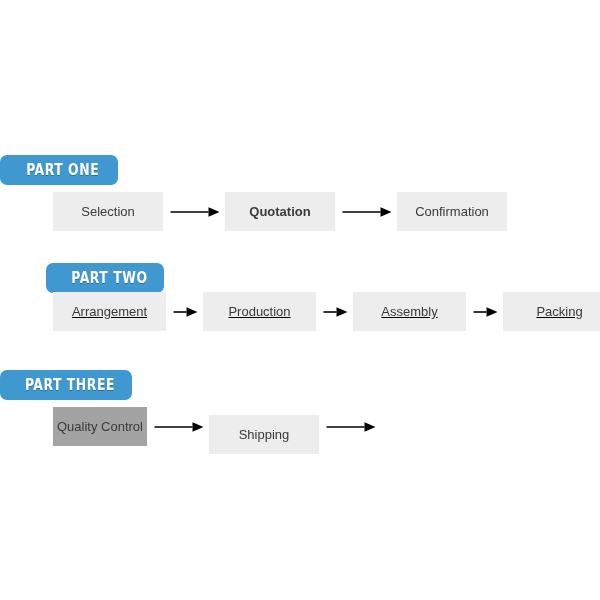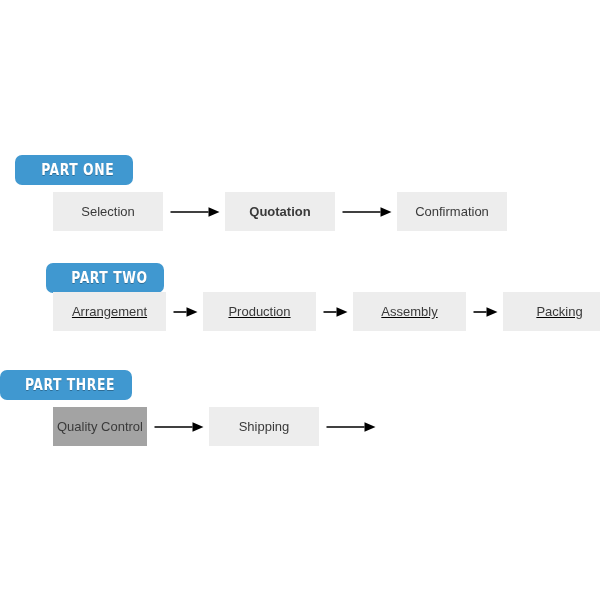--- a/index.html
+++ b/index.html
@@ -81,21 +81,21 @@
   }
   .arrow svg {
     display: block;
     overflow: visible;
   }
 </style>
 </head>
 <body>
 
 <div id="canvas" style="width: 600px; height: 600px; background: rgb(255, 255, 255);">
-    <div class="part-badge" style="left: 15px; top: 155px; width: 118px; background: rgb(64, 152, 208);">
+    <div class="part-badge" style="left: 0px; top: 155px; width: 118px; background: rgb(64, 152, 208);">
       <span class="part-badge-label">PART ONE</span>
     </div>
     <div class="row" style="top: 192px; left: 37px;">
       <div class="proc-box" style="width: 110px; background: rgb(237, 237, 237);">
         <span class="proc-label" style="color: rgb(58, 58, 58);">Selection</span>
       </div>
       <div class="arrow" style="width: 62px;">
         <svg width="62" height="14" viewBox="0 0 62 14">
           <line x1="7.5" y1="7" x2="45.5" y2="7" stroke="#000000" stroke-width="1.6"></line>
           <polygon points="45.5,2.2 56.5,7 45.5,11.8" fill="#000000"></polygon>
@@ -155,21 +155,21 @@
     <div class="row" style="top: 407px; left: 37px;">
       <div class="proc-box" style="width: 94px; background: #a3a3a3;">
         <span class="proc-label" style="color: rgb(58, 58, 58);">Quality Control</span>
       </div>
       <div class="arrow" style="width: 62px;">
         <svg width="62" height="14" viewBox="0 0 62 14">
           <line x1="7.5" y1="7" x2="45.5" y2="7" stroke="#000000" stroke-width="1.6"></line>
           <polygon points="45.5,2.2 56.5,7 45.5,11.8" fill="#000000"></polygon>
         </svg>
       </div>
-      <div class="proc-box" style="width: 110px; background: rgb(237, 237, 237);">
+      <div class="proc-box" style="width: 110px; background: rgb(237, 237, 237); margin-top: 8px;">
         <span class="proc-label" style="color: rgb(58, 58, 58);">Shipping</span>
       </div>
       <div class="arrow" style="width: 62px;">
         <svg width="62" height="14" viewBox="0 0 62 14">
           <line x1="7.5" y1="7" x2="45.5" y2="7" stroke="#000000" stroke-width="1.6"></line>
           <polygon points="45.5,2.2 56.5,7 45.5,11.8" fill="#000000"></polygon>
         </svg>
       </div>
     </div>
   </div>

